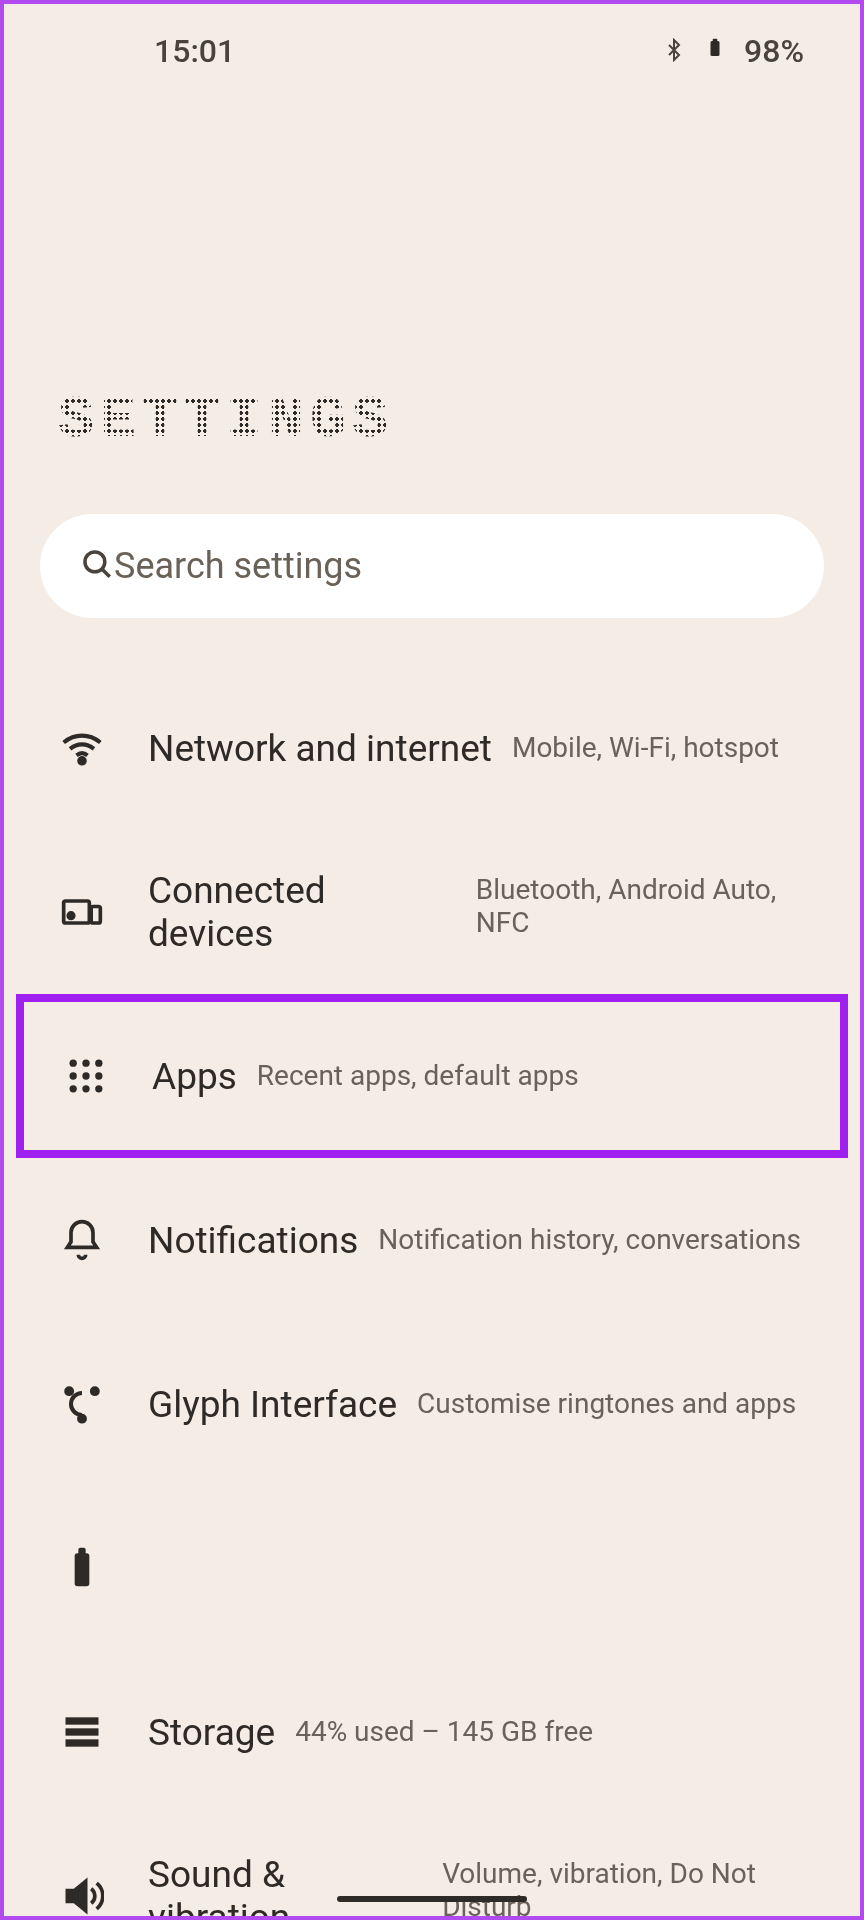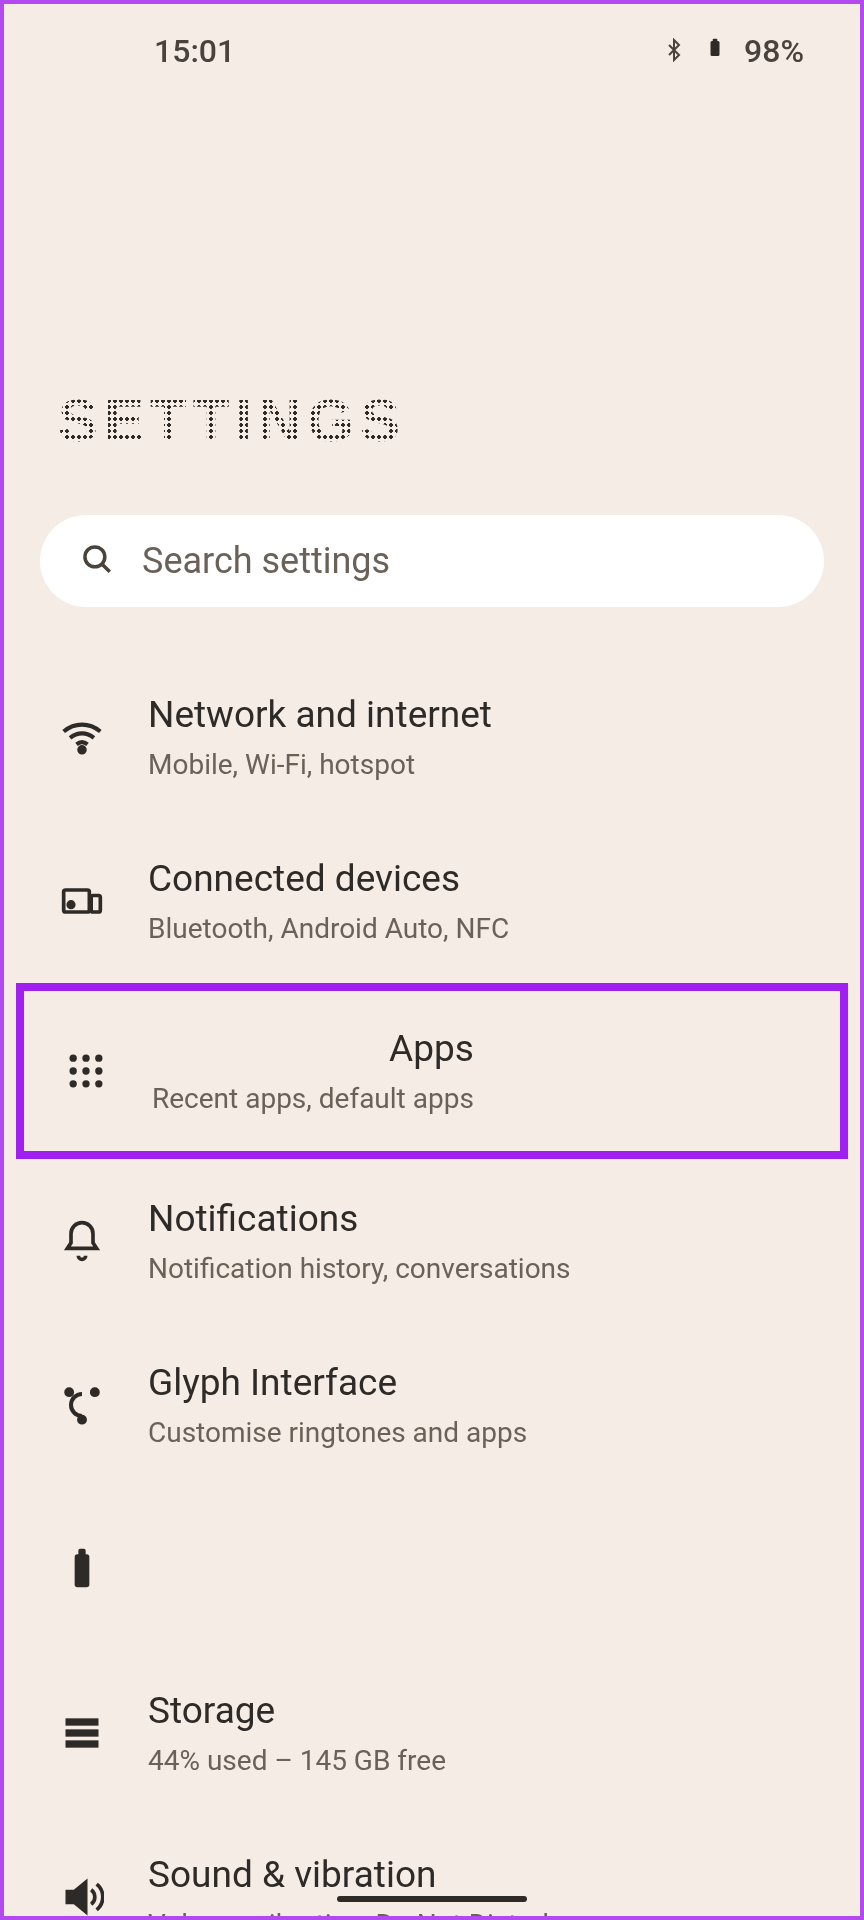--- a/index.html
+++ b/index.html
@@ -42,32 +42,31 @@
     filter: contrast(1);
   }
   .dotted-title span {
     display: inline-block;
     background-image: radial-gradient(#2e2a27 1.8px, transparent 2px);
     background-size: 6px 6px;
     -webkit-background-clip: text;
     background-clip: text;
     color: transparent;
     font-weight: 900;
-    font-family: Liberation Sans, sans-serif;
+    font-family: Liberation Mono, monospace;
     margin-top: 36px;
   }
   .search-bar {
     margin: 0 36px 48px 36px;
     background: #fff;
     border-radius: 56px;
-    height: 92px;
+    height: 104px;
     display: flex;
     align-items: center;
     padding: 0 40px;
-    gap: 28px;
   }
   .search-bar .placeholder {
     font-size: 36px;
     color: #6a6159;
   }
   .settings-list {
     display: flex;
     flex-direction: column;
   }
   .setting-item {
@@ -87,21 +86,21 @@
   }
   .icon-wrap {
     width: 44px;
     height: 44px;
     display: flex;
     align-items: center;
     justify-content: center;
     flex-shrink: 0;
   }
   .icon-wrap svg { width: 100%; height: 100%; }
-  .text-wrap { display: flex; flex-direction: column; gap: 8px; }
+  .text-wrap { display: flex; flex-direction: row; gap: 20px; }
   .item-title {
     font-size: 37px;
     font-weight: 400;
     color: #2e2a27;
   }
   .item-subtitle {
     font-size: 28px;
     color: #6a6159;
     margin-top: 4px;
   }

